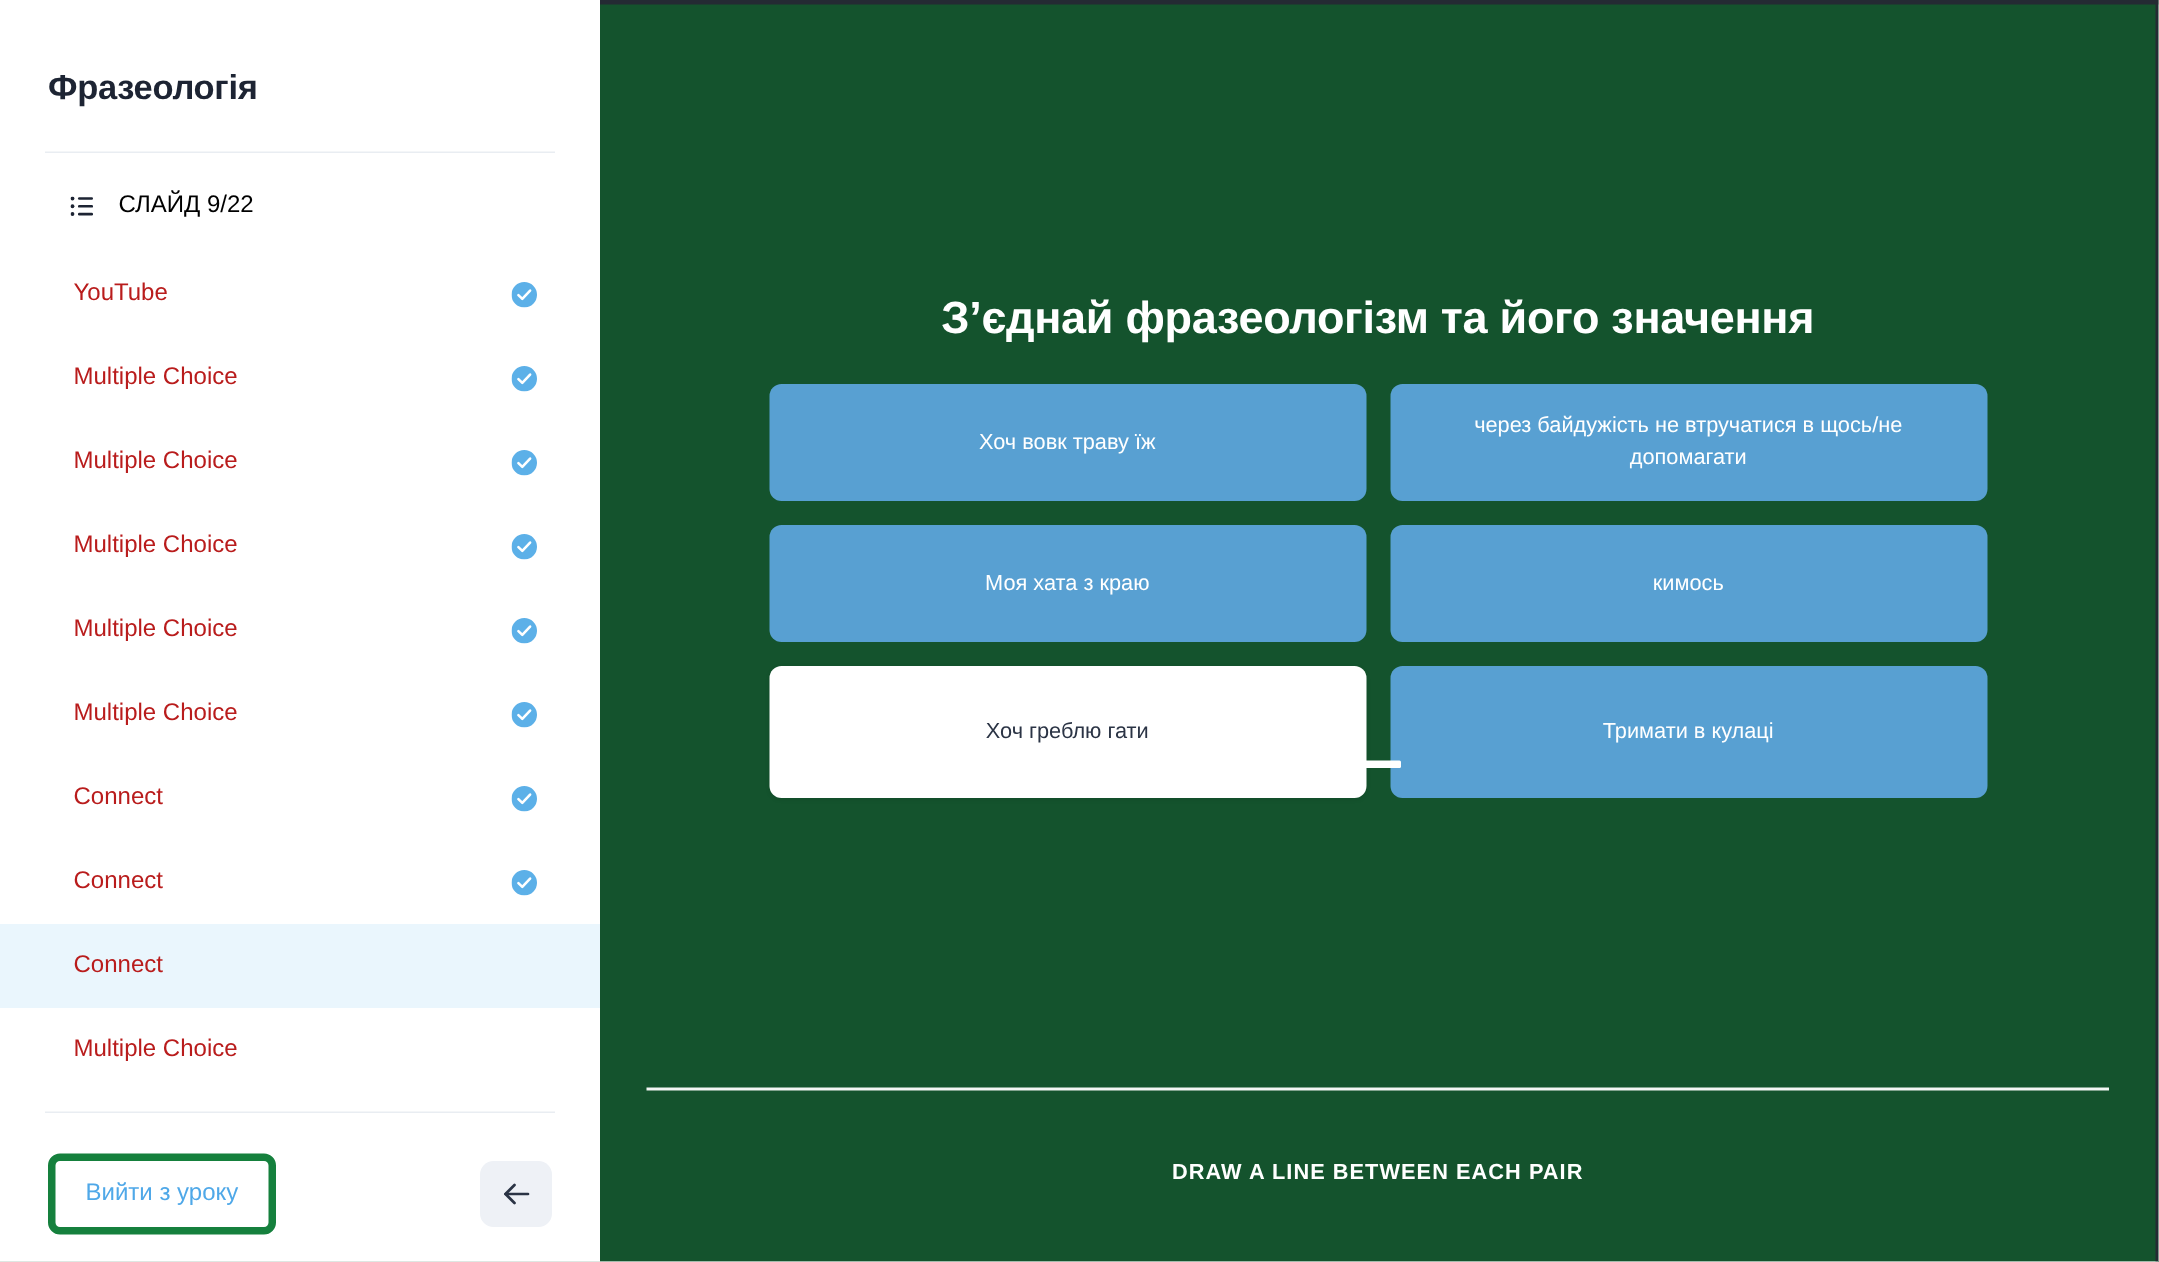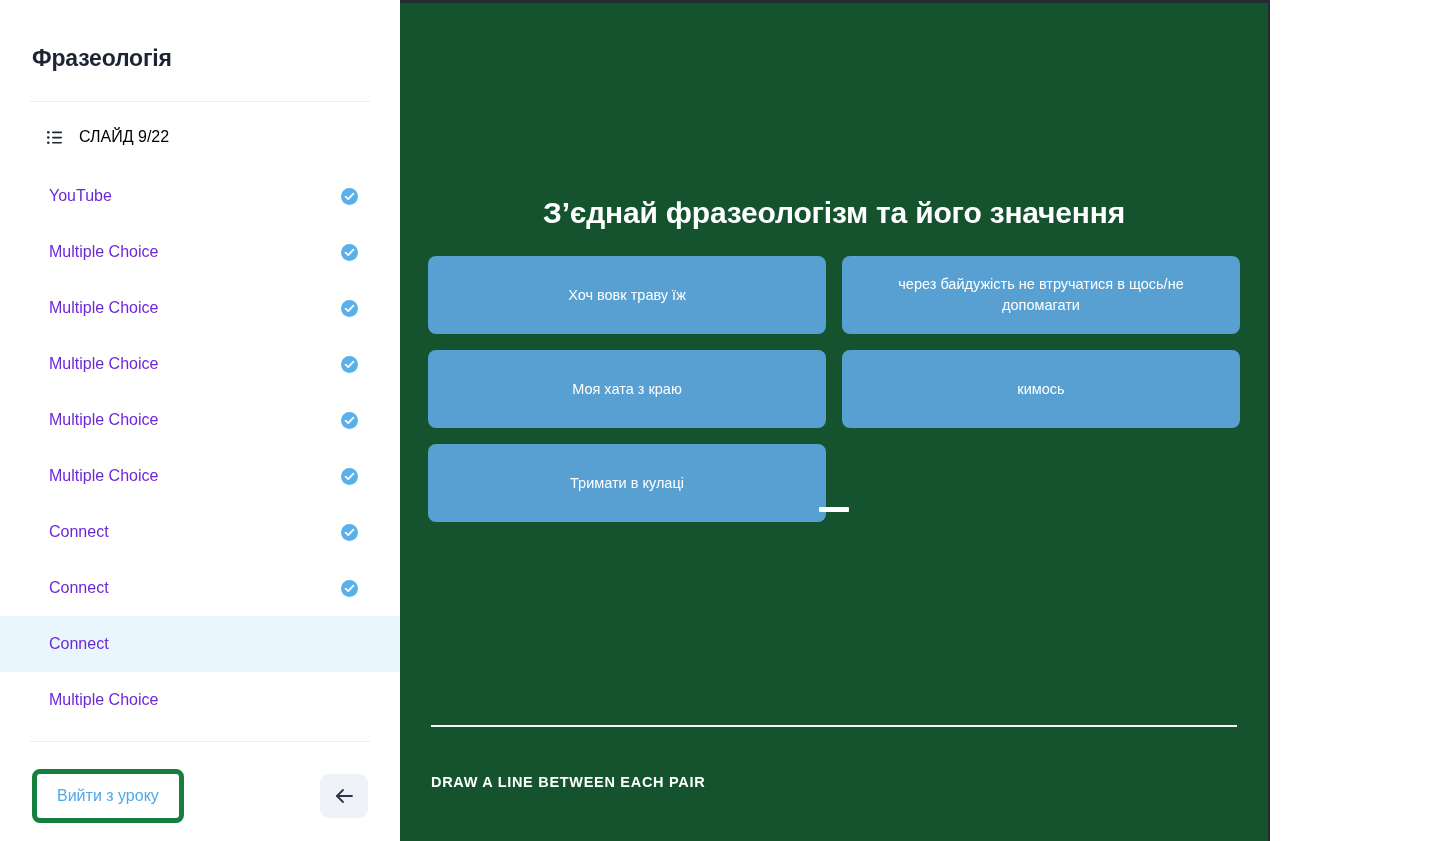--- a/index.html
+++ b/index.html
@@ -7,21 +7,21 @@
   html, body {
     width: 1439px;
     height: 841px;
     overflow: hidden;
     font-family: "Liberation Sans", sans-serif;
     background: #ffffff;
   }
 
   #app {
     position: relative;
-    width: 1270px;
+    width: 1439px;
     height: 841px;
     display: flex;
     background: #ffffff;
   }
 
   
   .sidebar {
     width: 400px;
     height: 841px;
     background: #ffffff;
@@ -74,21 +74,21 @@
     padding: 0 42px 0 49px;
     cursor: pointer;
   }
 
   .nav-item.active {
     background: #eaf6fd;
   }
 
   .nav-item-label {
     font-size: 16px;
-    color: #6d28d9;
+    color: #b91c1c;
     font-weight: 400;
   }
 
   .check-badge {
     width: 17px;
     height: 17px;
     flex: 0 0 auto;
     display: block;
   }
 
@@ -223,21 +223,21 @@
     bottom: 0;
   }
 
   .footer-hr {
     height: 2px;
     background: #ffffff;
     opacity: 0.95;
   }
 
   .footer-instruction {
-    text-align: left;
+    text-align: center;
     color: #ffffff;
     font-size: 14.5px;
     font-weight: bold;
     letter-spacing: 0.7px;
     padding: 47px 0 51px 0;
   }
 </style>
 </head>
 <body>
 
@@ -346,20 +346,21 @@
     <h1 class="slide-title">З’єднай фразеологізм та його значення</h1>
 
     <div class="pairs-grid">
 
       <div class="pair-card">Хоч вовк траву їж</div>
       <div class="pair-card">через байдужість не втручатися в щось/не допомагати</div>
 
       <div class="pair-card">Моя хата з краю</div>
       <div class="pair-card">кимось</div>
 
+      <div class="pair-card matched">Хоч греблю гати</div>
 
       <div class="pair-card">Тримати в кулаці</div>
 
       <div class="connector-line" style="left:391px; width:30px; top:251px;"></div>
     </div>
 
     <div class="slide-footer">
       <div class="footer-hr"></div>
       <div class="footer-instruction">DRAW A LINE BETWEEN EACH PAIR</div>
     </div>

